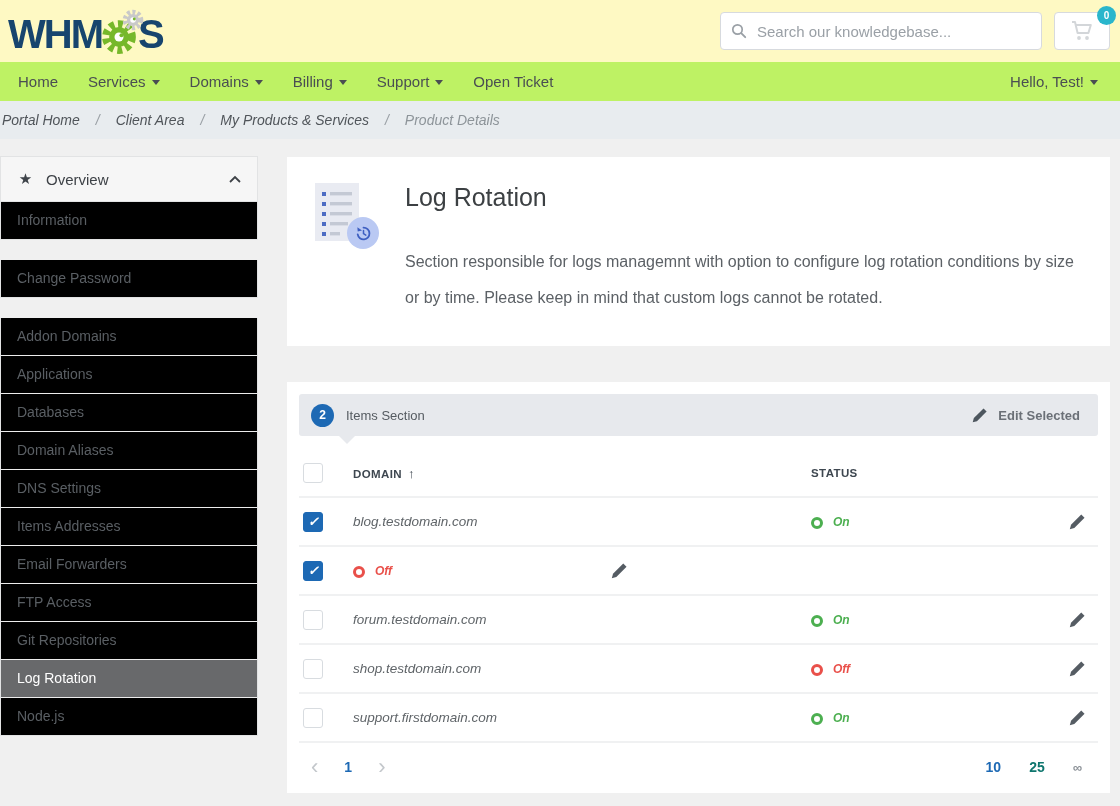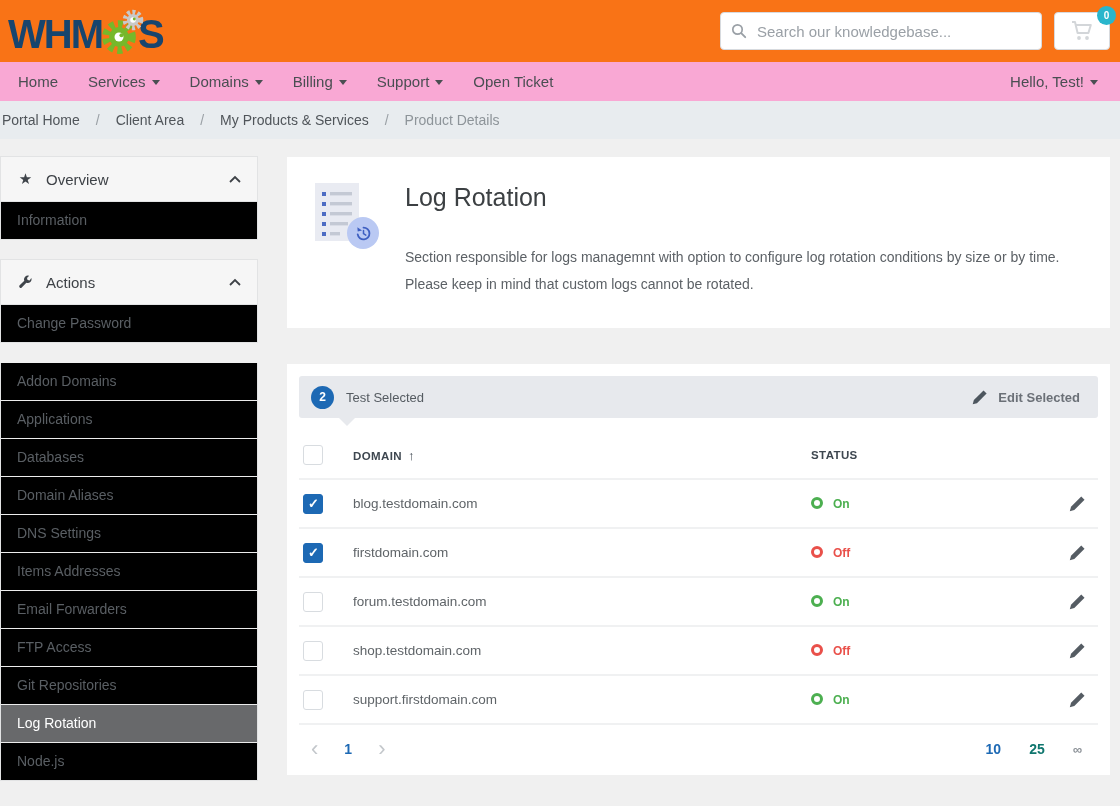--- a/index.html
+++ b/index.html
@@ -7,21 +7,21 @@
   body {
     font-family:"Liberation Sans", sans-serif;
     background:#f0f0f0;
     color:#4a4e52;
     width:1120px; height:806px;
     overflow:hidden;
     position:relative;
   }
   
   .topbar {
-    background:#f97316;
+    background:#fef9c3;
     height:62px;
     display:flex; align-items:center; justify-content:space-between;
     padding:0 10px 0 8px;
   }
   .logo { display:flex; align-items:flex-end; cursor:pointer; margin-top:4px; }
   .logo-text {
     font-size:40px; font-weight:bold; color:#17456e; letter-spacing:-2px; line-height:42px;
   }
   .logo-gears { position:relative; width:40px; height:44px; margin:0 -2px; }
   .gear-big { position:absolute; left:1px; bottom:0; }
@@ -43,40 +43,40 @@
     display:flex; align-items:center; justify-content:center;
   }
   .cart-badge {
     position:absolute; top:-7px; right:-7px;
     width:19px; height:19px; border-radius:50%;
     background:#2ab6cc; color:#fff; font-size:10px; font-weight:bold;
     display:flex; align-items:center; justify-content:center;
   }
   
   .mainnav {
-    background:#f9a8d4; height:39px;
+    background:#bef264; height:39px;
     display:flex; align-items:center; justify-content:space-between;
     padding:0 22px 0 18px;
   }
   .nav-left { display:flex; align-items:center; gap:30px; }
   .nav-item {
     font-size:15px; color:#4a4e52; cursor:pointer; text-decoration:none;
     display:flex; align-items:center; gap:6px; white-space:nowrap;
   }
   .caret {
     width:0; height:0; border-left:4px solid transparent; border-right:4px solid transparent;
     border-top:5px solid #4a4e52; display:inline-block; margin-top:2px;
   }
   
   .breadcrumb {
     background:#e8ecef; height:38px;
     display:flex; align-items:center; padding:0 18px 0 2px;
     font-size:14px; color:#50555a;
   }
-  .crumb { padding:0 8px; cursor:pointer; }
+  .crumb { padding:0 8px; cursor:pointer;font-style:italic; }
   .crumb:first-child { padding-left:0; }
   .crumb:not(:last-child)::after { content:"/"; color:#9aa0a5; margin-left:16px; }
   .crumb.last { color:#8d9499; cursor:default; }
   
   .content { display:flex; padding:18px 10px 0 0; gap:29px; }
   .sidebar { width:258px; flex:none; }
   .panel { margin-bottom:20px; border:1px solid #e2e3e4; border-top:none; background:#fff; }
   .panel-header {
     background:#f6f6f6; border:1px solid #e2e3e4; margin:-1px -1px 0 -1px;
     height:46px; display:flex; align-items:center; padding:0 16px; gap:12px;
@@ -99,21 +99,21 @@
     display:flex; gap:30px; padding:22px 24px 30px 24px; margin-bottom:36px;
     min-height:149px;
   }
   .doc-icon { position:relative; width:64px; height:64px; flex:none; margin-top:4px; }
   .doc-icon .restore-circle {
     position:absolute; right:-4px; bottom:-2px; width:32px; height:32px;
     background:#bac9f3; border-radius:50%;
     display:flex; align-items:center; justify-content:center;
   }
   .title-card h1 { font-size:25px; font-weight:normal; color:#3c4043; margin:4px 0 18px 0; }
-  .title-card p { font-size:14px; color:#5c6166; line-height:27px; max-width:710px;margin-top:32px; }
+  .title-card p { font-size:16px; color:#5c6166; line-height:36px; max-width:710px;margin-top:32px; }
   .table-card { padding:12px 12px 2px 12px; }
   
   .selection-bar {
     background:#e7e9ed; border-radius:3px; height:42px;
     display:flex; align-items:center; padding:0 18px 0 12px; gap:12px;
   }
   .sel-badge {
     width:23px; height:23px; border-radius:50%; background:#1d69b4;
     color:#fff; font-size:12px; font-weight:bold;
     display:flex; align-items:center; justify-content:center; flex:none;
@@ -132,31 +132,31 @@
   }
   .tbl-header { height:46px; margin-top:6px; }
   .col-check { width:50px; flex:none; }
   .col-domain { flex:1; }
   .col-status { width:245px; flex:none; }
   .col-edit { width:30px; flex:none; display:flex; justify-content:flex-end; }
   .tbl-header .col-domain, .tbl-header .col-status {
     font-size:11.5px; font-weight:bold; color:#3e4750; letter-spacing:.4px;
   }
   .sort-arrow { font-size:13px; margin-left:6px; color:#3e4750; }
-  .tbl-row { height:49px; border-top:2px solid #f0f1f2; font-size:13.5px; color:#5f6468; }
+  .tbl-row { height:49px; border-top:2px solid #f0f1f2; font-size:13.5px; color:#5f6468;font-style:italic; }
   .checkbox {
     width:20px; height:20px; border:1px solid #d8dce0; border-radius:3px;
     background:#fff; cursor:pointer; position:relative;
   }
   .checkbox.checked { background:#1d69b4; border-color:#1d69b4; }
   .checkbox.checked::after {
     content:"✓"; color:#fff; font-size:13px; font-weight:bold;
     position:absolute; left:4px; top:1px;
   }
-  .status-indicator { display:flex; align-items:flex-start; gap:10px; font-size:12px; font-weight:bold; }
+  .status-indicator { display:flex; align-items:flex-end; gap:10px; font-size:12px; font-weight:bold; }
   .status-ring { width:12px; height:12px; border-radius:50%; border:3px solid #999; }
   .status-indicator.on { color:#4caf50; }
   .status-indicator.on .status-ring { border-color:#4caf50; }
   .status-indicator.off { color:#e9504a; }
   .status-indicator.off .status-ring { border-color:#e9504a; }
   .pencil { cursor:pointer; display:flex; }
   
   .tbl-footer {
     display:flex; align-items:center; justify-content:space-between;
     height:50px; border-top:2px solid #f0f1f2; padding:0 16px 0 12px;
@@ -263,31 +263,20 @@
           <svg width="12" height="8" viewBox="0 0 12 8">
             <polyline points="1,7 6,2 11,7" fill="none" stroke="#3e4247" stroke-width="1.8"></polyline>
           </svg>
         </div>
         <ul class="panel-items">
           <li>Information</li>
         </ul>
       </div>
 
       <div class="panel">
-        <div class="panel-header">
-          <span class="side-icon">
-            <svg width="15" height="15" viewBox="0 0 16 16">
-              <path d="M14.2 3.1a4.1 4.1 0 0 1-5.3 5.2L4 13.2a1.55 1.55 0 1 1-2.2-2.2l4.9-4.9a4.1 4.1 0 0 1 5.2-5.3L9.6 3.1l.6 2.2 2.2.6 1.8-2.8z" fill="#3f444a"></path>
-            </svg>
-          </span>
-          <span class="ph-title">Actions</span>
-          <svg width="12" height="8" viewBox="0 0 12 8">
-            <polyline points="1,7 6,2 11,7" fill="none" stroke="#3e4247" stroke-width="1.8"></polyline>
-          </svg>
-        </div>
         <ul class="panel-items">
           <li>Change Password</li>
         </ul>
       </div>
 
       <div class="panel">
         <ul class="panel-items">
           <li>Addon Domains</li>
           <li>Applications</li>
           <li>Databases</li>
@@ -331,21 +320,21 @@
         <div>
           <h1>Log Rotation</h1>
           <p>Section responsible for logs managemnt with option to configure log rotation conditions by size or by time. Please keep in mind that custom logs cannot be rotated.</p>
         </div>
       </section>
 
       <section class="card table-card">
 
         <div class="selection-bar">
           <span class="sel-badge">2</span>
-          <span class="sel-label">Test Selected</span>
+          <span class="sel-label">Items Section</span>
           <div class="edit-selected">
             <svg width="17" height="17" viewBox="0 0 16 16">
               <path d="M11.8 1.3 L14.7 4.2 L5.6 13.3 L1.6 14.4 L2.7 10.4 Z" fill="#4d565e"></path>
             </svg>
             <span>Edit Selected</span>
           </div>
         </div>
         <div class="notch"></div>
 
         <div class="tbl-header">
@@ -376,21 +365,20 @@
                   <path d="M11.8 1.3 L14.7 4.2 L5.6 13.3 L1.6 14.4 L2.7 10.4 Z" fill="#555c63"></path>
                 </svg>
               </span>
             </div>
         </div>
 
         <div class="tbl-row">
           <div class="col-check">
               <div class="checkbox checked"></div>
             </div>
-          <div class="col-domain">firstdomain.com</div>
           <div class="col-status">
               <span class="status-indicator off">
                 <span class="status-ring"></span>
                 <span>Off</span>
               </span>
             </div>
           <div class="col-edit">
               <span class="pencil">
                 <svg width="18" height="18" viewBox="0 0 16 16">
                   <path d="M11.8 1.3 L14.7 4.2 L5.6 13.3 L1.6 14.4 L2.7 10.4 Z" fill="#555c63"></path>

